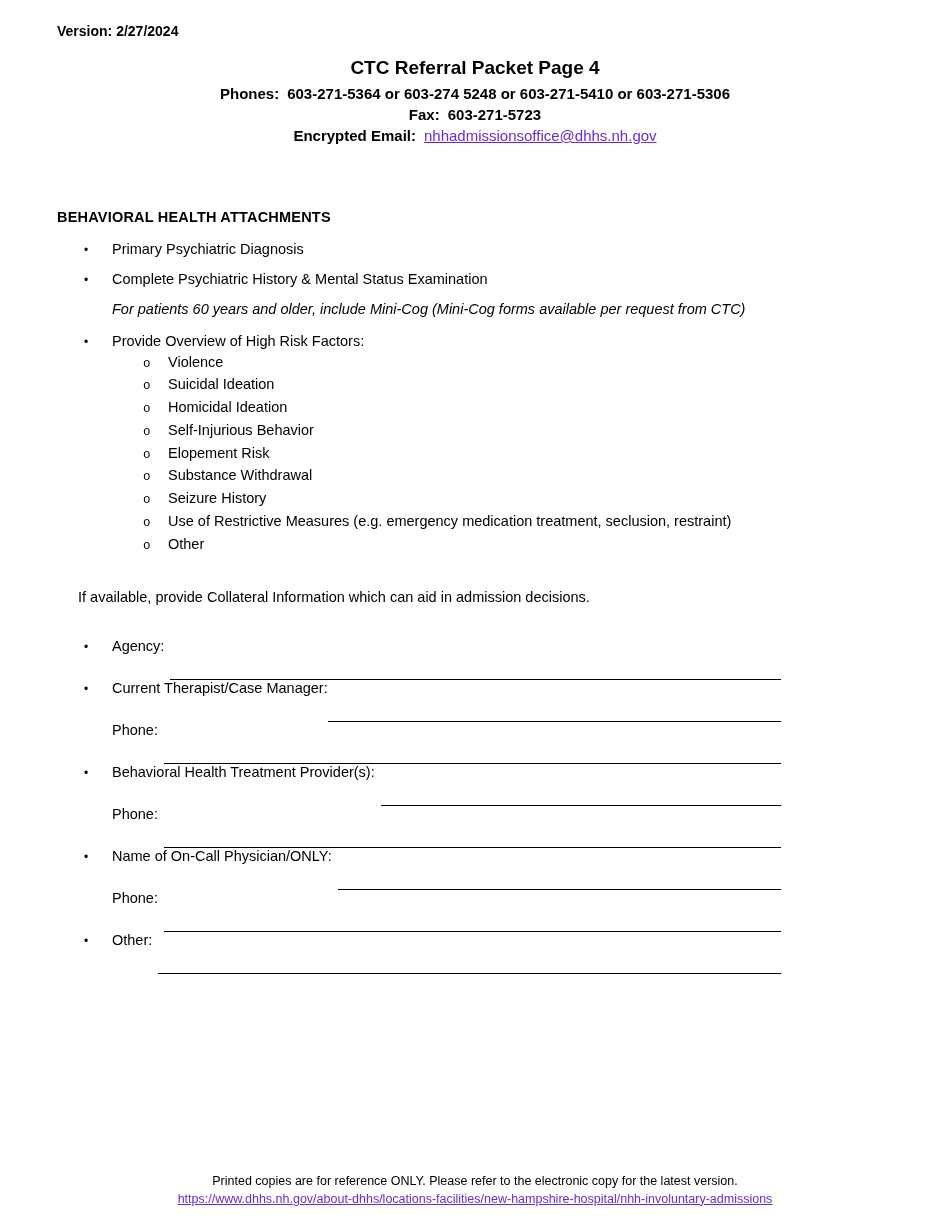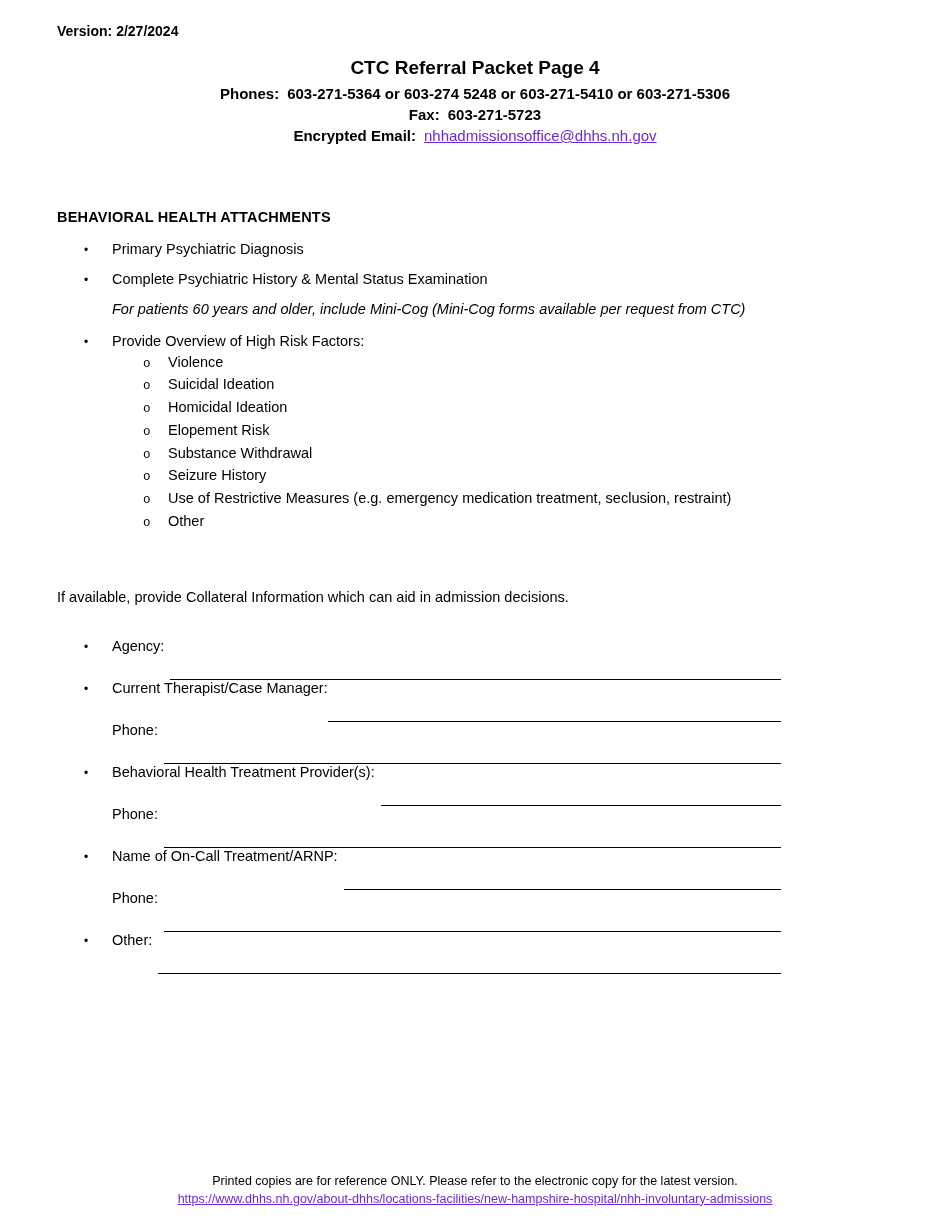--- a/index.html
+++ b/index.html
@@ -40,21 +40,21 @@
   .b1::before { content:"\2022"; }
   .note {
     margin-left:55px; margin-bottom:14px;
     font-style:italic; font-size:14.5px; line-height:17.5px;
   }
   .sublist { margin-left:86px; margin-top:3px; }
   .li.l2 { line-height:20.8px; }
   .b2 { flex:0 0 25px; font-family:"Liberation Mono", monospace; font-size:12.5px; }
   .b2::before { content:"o"; }
   .collateral { position:absolute; top:589px; left:57px; width:724px; font-size:14.5px; }
-  .intro { margin-bottom:33px; }
+  .intro { margin-bottom:33px;margin-left:21px; }
   .field-row { display:flex; align-items:baseline; height:42px; }
   .field-row .label { white-space:nowrap; padding-right:6px; }
   .blank {
     flex:1 1 auto; align-self:flex-end;
     border-bottom:1.4px solid #000;
     height:19px; min-width:40px;
   }
   .footer {
     position:absolute; top:1173px; left:0; right:0;
     text-align:center; font-size:12.5px; line-height:17.5px;
@@ -96,20 +96,24 @@
     <div class="li l2">
         <span class="b2"></span>
         <span>Suicidal Ideation</span>
       </div>
     <div class="li l2">
         <span class="b2"></span>
         <span>Homicidal Ideation</span>
       </div>
     <div class="li l2">
         <span class="b2"></span>
+        <span>Self-Injurious Behavior</span>
+      </div>
+    <div class="li l2">
+        <span class="b2"></span>
         <span>Elopement Risk</span>
       </div>
     <div class="li l2">
         <span class="b2"></span>
         <span>Substance Withdrawal</span>
       </div>
     <div class="li l2">
         <span class="b2"></span>
         <span>Seizure History</span>
       </div>
@@ -147,21 +151,21 @@
     <span class="label">Behavioral Health Treatment Provider(s):</span>
     <span class="blank"></span>
   </div>
   <div class="field-row">
     <span class="b1" style="visibility:hidden;"></span>
     <span class="label">Phone:</span>
     <span class="blank"></span>
   </div>
   <div class="field-row">
     <span class="b1"></span>
-    <span class="label">Name of On-Call Treatment/ARNP:</span>
+    <span class="label">Name of On-Call Physician/ONLY:</span>
     <span class="blank"></span>
   </div>
   <div class="field-row">
     <span class="b1" style="visibility:hidden;"></span>
     <span class="label">Phone:</span>
     <span class="blank"></span>
   </div>
   <div class="field-row">
     <span class="b1"></span>
     <span class="label">Other:</span>

